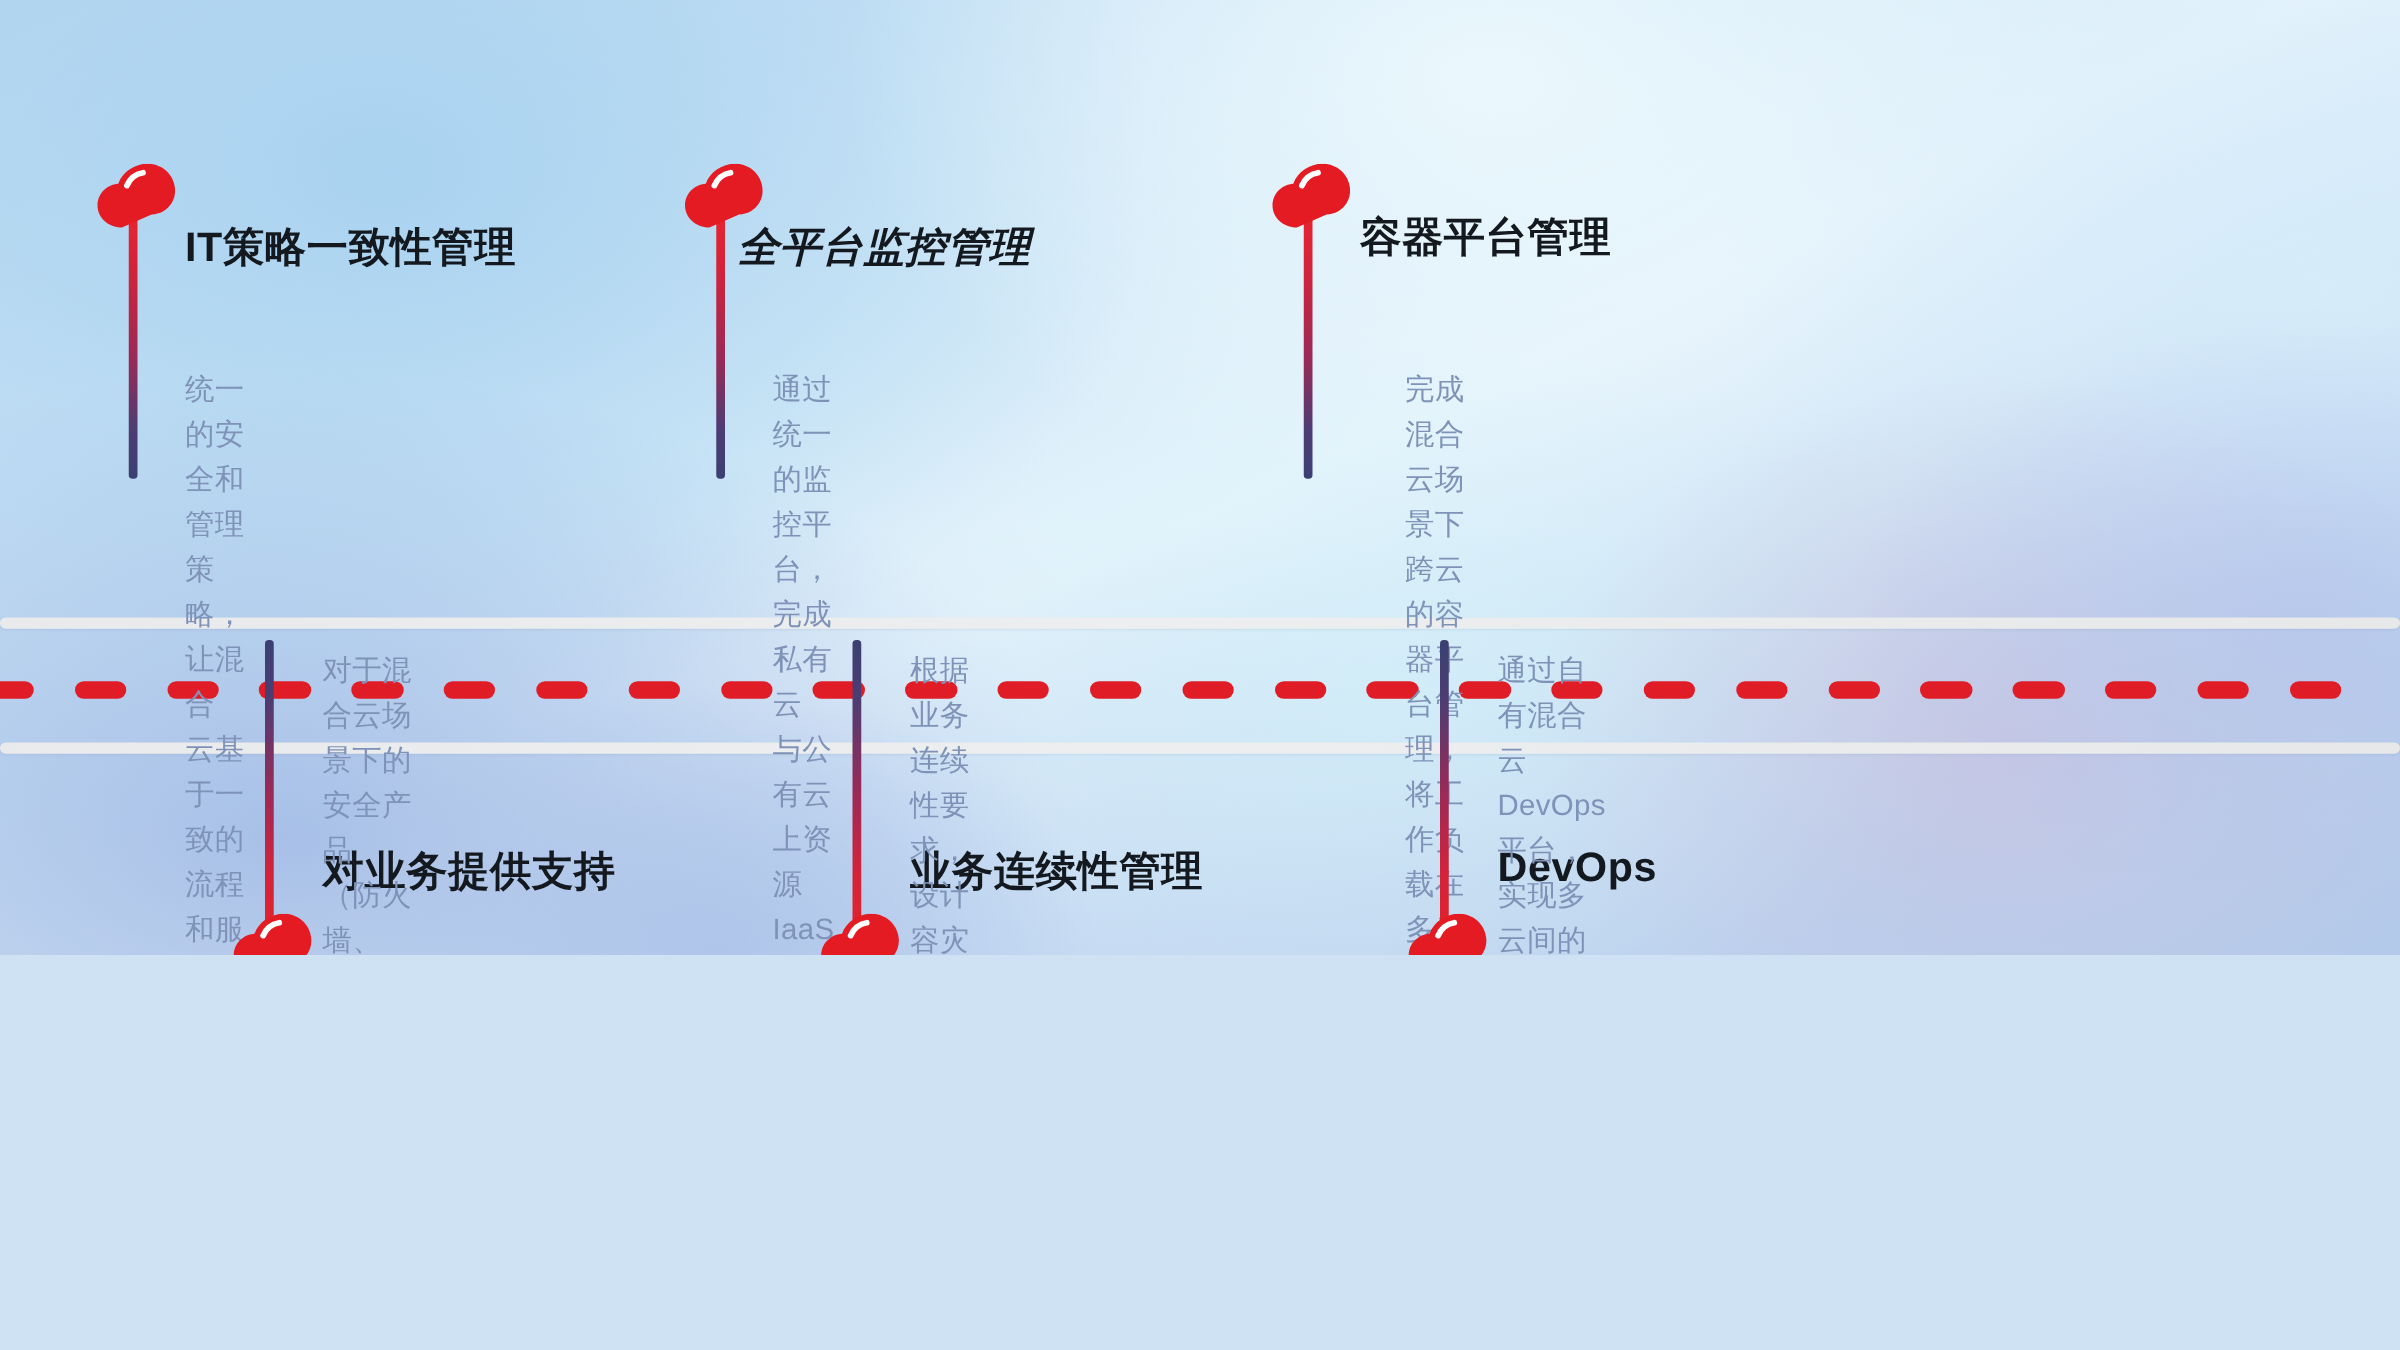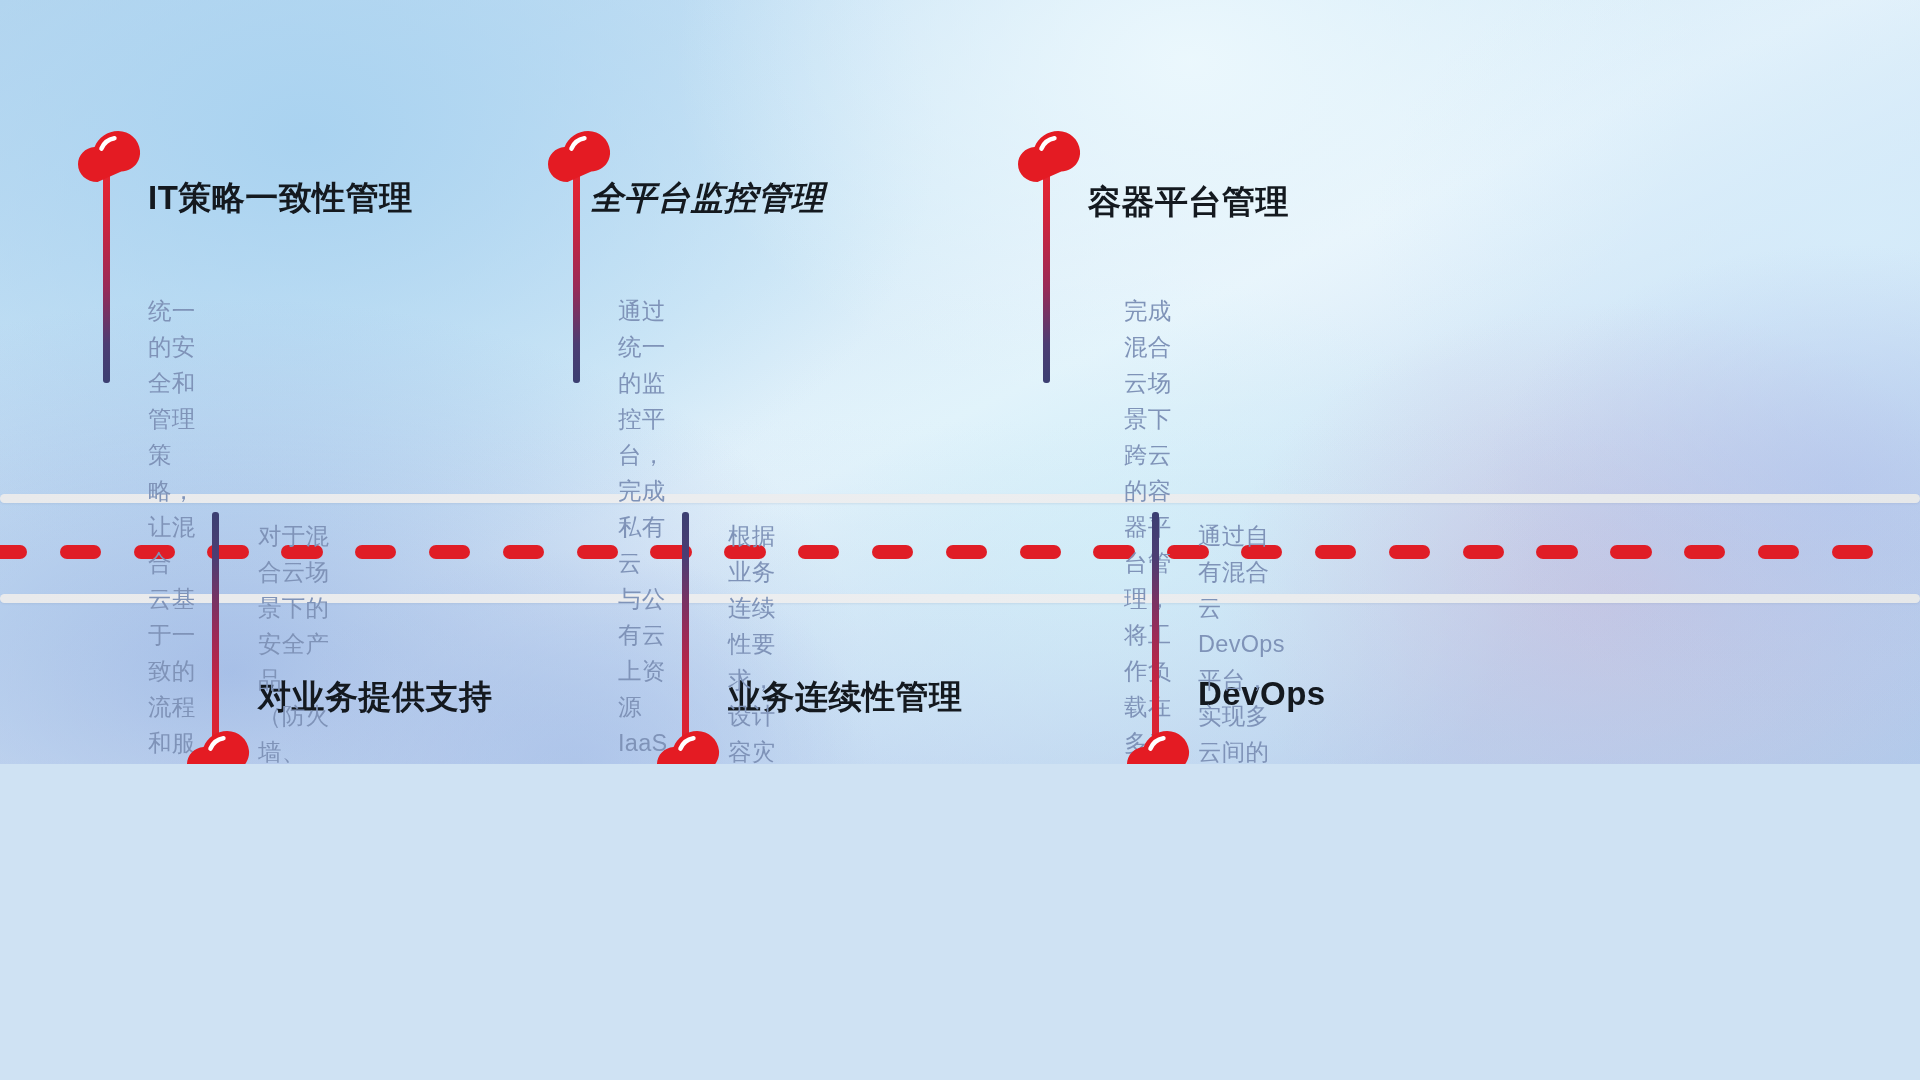--- a/index.html
+++ b/index.html
@@ -147,21 +147,21 @@
         <div class="item-body" style="left: 618px; top: 293px;">通过统一的监控平台，完成私有云
 与公有云上资源IaaS和PaaS的统
 一监控；开放系统可对接业务监控。</div>
       </div>
       <div class="item" style="left: 0px; top: 0px; width: 0px; height: 0px;">
         <div class="pin-stem stem-top" style="left: 1043px; top: 168px; height: 215px;"></div>
         <div class="cloud" style="left: 1017px; top: 131px;"><svg viewBox="0 0 64 52" width="64" height="52" aria-hidden="true">
             <path fill="#e41b23" d="M20.5 51C9.6 51 1 43.2 1 33.2 1 24 8.2 16.6 17.6 15.9 21.3 6.4 30.6 0 41.2 0 52.6 0 62 8.5 63 19.7c.4 4.3-.6 8.5-2.9 12-3.4 5.3-9.3 8.6-15.8 8.8z"></path>
             <path fill="none" stroke="#ffffff" stroke-width="4.6" stroke-linecap="round" d="M24.5 17.5c2.2-5.4 7.1-9.3 12.9-10.3"></path>
           </svg></div>
-        <div class="item-title" style="left: 1088px; top: 180px;">容器平台管理</div>
+        <div class="item-title" style="left: 1088px; top: 168px;">容器平台管理</div>
         <div class="item-body" style="left: 1088px; top: 293px; margin-left: 36px;">完成混合云场景下跨云的容器平
 台管理，将工作负载在多云之间
 自由迁移。</div>
       </div>
     </div>
 
   <div id="bottom-items">
       <div class="item" style="left: 0px; top: 0px; width: 0px; height: 0px;">
         <div class="pin-stem stem-bottom" style="left: 212px; top: 512px; height: 233px;"></div>
         <div class="cloud" style="left: 186px; top: 731px;"><svg viewBox="0 0 64 52" width="64" height="52" aria-hidden="true">

